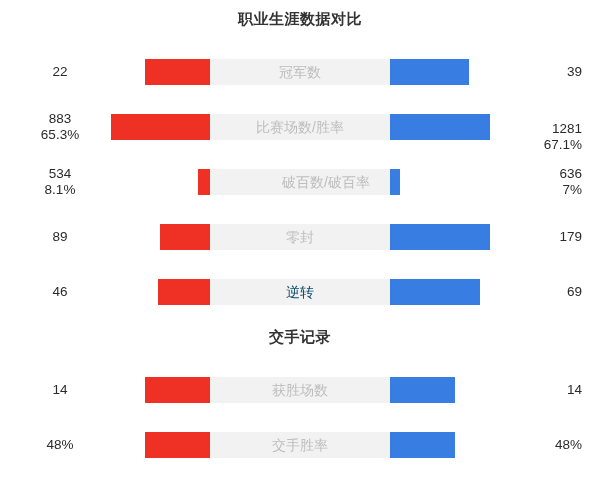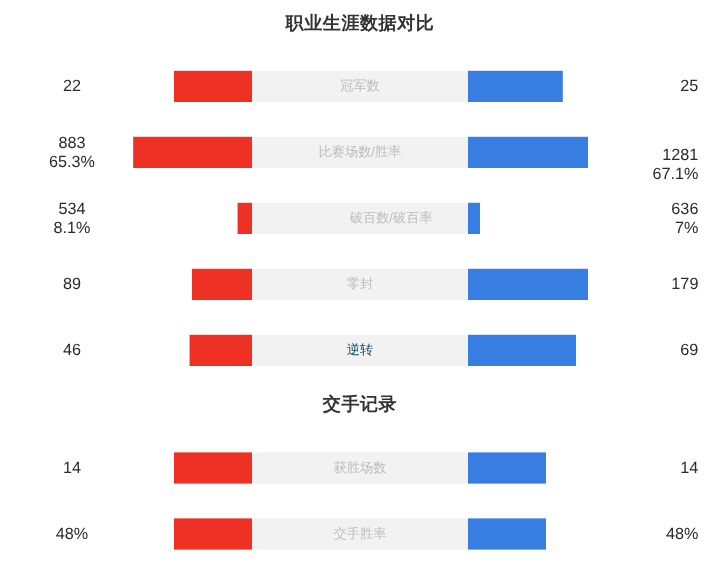--- a/index.html
+++ b/index.html
@@ -85,34 +85,34 @@
     background: #377de2;
   }
   .bar-label {
     position: absolute;
     top: 9px;
     height: 26px;
     line-height: 26px;
     left: 0;
     width: 600px;
     text-align: center;
-    font-size: 11px;
+    font-size: 14px;
     color: #bdbdbd;
     white-space: nowrap;
     pointer-events: none;
   }
 </style>
 </head>
 <body>
 
 <div id="stage">
     <div class="section-title" style="top: 10px;">职业生涯数据对比</div>
     <div class="stat-row" style="top: 50px;">
       <div class="value-left" style="top: 14px;"><span>22</span></div>
-      <div class="value-right" style="top: 14px;"><span>25</span></div>
+      <div class="value-right" style="top: 14px;"><span>39</span></div>
       <div class="bar-area">
         <div class="track" style="left: 145px; width: 324px; background: rgb(242, 242, 242);"></div>
         <div class="bar bar-left" style="left: 145px; width: 65px; background: rgb(238, 49, 36);"></div>
         <div class="bar bar-right" style="left: 390px; width: 79px; background: rgb(55, 125, 226);"></div>
         <div class="bar-label" style="color: rgb(189, 189, 189);">冠军数</div>
       </div>
     </div>
     <div class="stat-row" style="top: 105px;">
       <div class="value-left" style="top: 6px;"><span>883</span><span class="value-sub">65.3%</span></div>
       <div class="value-right" style="top: 16px;"><span>1281</span><span class="value-sub">67.1%</span></div>

